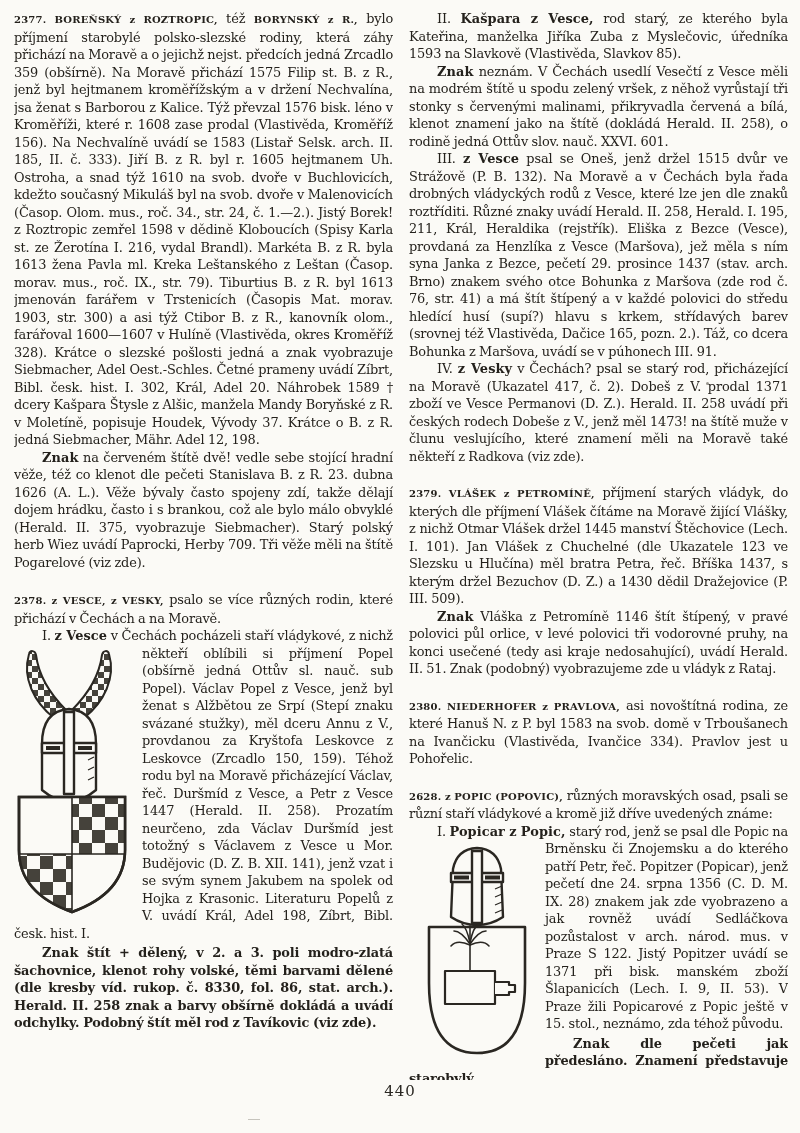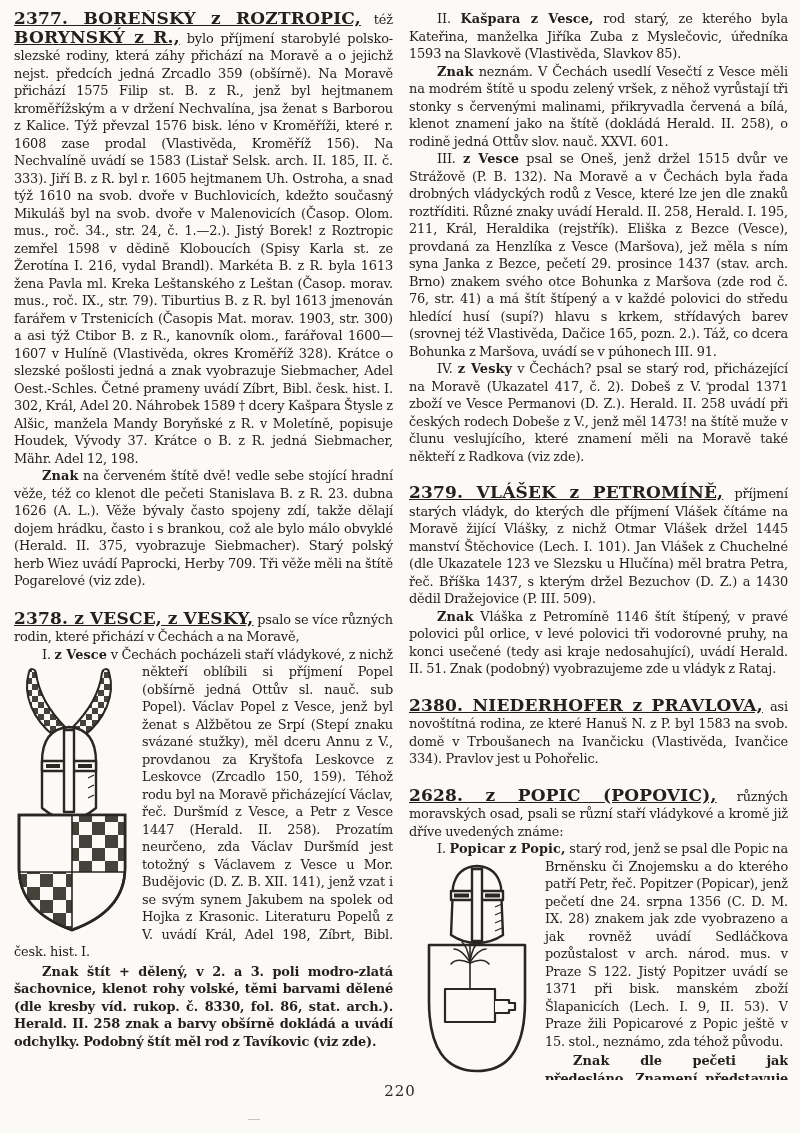--- a/index.html
+++ b/index.html
@@ -26,21 +26,21 @@
     line-height:17.5px;
     letter-spacing:-0.15px;
     word-spacing:-0.5px;
   }
   p{margin:0;}
   p.ind{text-indent:28px;}
   p.znak{text-indent:28px;}
   p.znak-tight{text-indent:28px;margin-top:2px;font-weight:bold;}
   .entry-gap-lg{margin-top:20px;}
   .entry-gap{margin-top:19px;}
-  b.bh{font-size:17px;letter-spacing:0.2px;text-decoration:underline;}
+  b.bh{font-size:10px;letter-spacing:0.2px;}
   b.bl{letter-spacing:0.1px;}
   .arms-float{
     float:left;
     margin:3px 12px 2px 0;
   }
   .arms-float.arms-popic{margin-left:12px;}
   .arms-float svg{display:block;}
   .page-number{
     position:absolute;
     top:1082px;left:0;right:0;
@@ -162,18 +162,18 @@
             <path d="M74,139 h14 v3 h6 v7 h-6 v3 h-14" fill="#fbfaf6"></path>
           </g>
         </svg>
       </span><span> Popic na Brněnsku či Znojemsku a do kterého patří Petr, řeč. Popitzer (Popicar), jenž pečetí dne 24. srpna 1356 (C. D. M. IX. 28) znakem jak zde vyobrazeno a jak rovněž uvádí Sedláčkova pozůstalost v arch. národ. mus. v Praze S 122. Jistý Popitzer uvádí se 1371 při bisk. manském zboží Šlapanicích (Lech. I. 9, II. 53). V Praze žili Popicarové z Popic ještě v 15. stol., neznámo, zda téhož původu.</span></p>
 
       <p class="znak-tight"><b class="bl">Znak</b><span> dle pečeti jak předesláno. Znamení představuje starobylý</span></p>
 
     </div>
   </div>
 
-  <div class="page-number">220</div>
+  <div class="page-number">440</div>
 
   <div class="speck" style="left:706px;top:382px;width:3px;height:3px;"></div>
   <div class="speck" style="left:296px;top:641px;width:2px;height:2px;"></div>
   <div class="smudge" style="left:248px;top:1119px;width:12px;height:1px;"></div>
 </div>
 
 </body></html>

